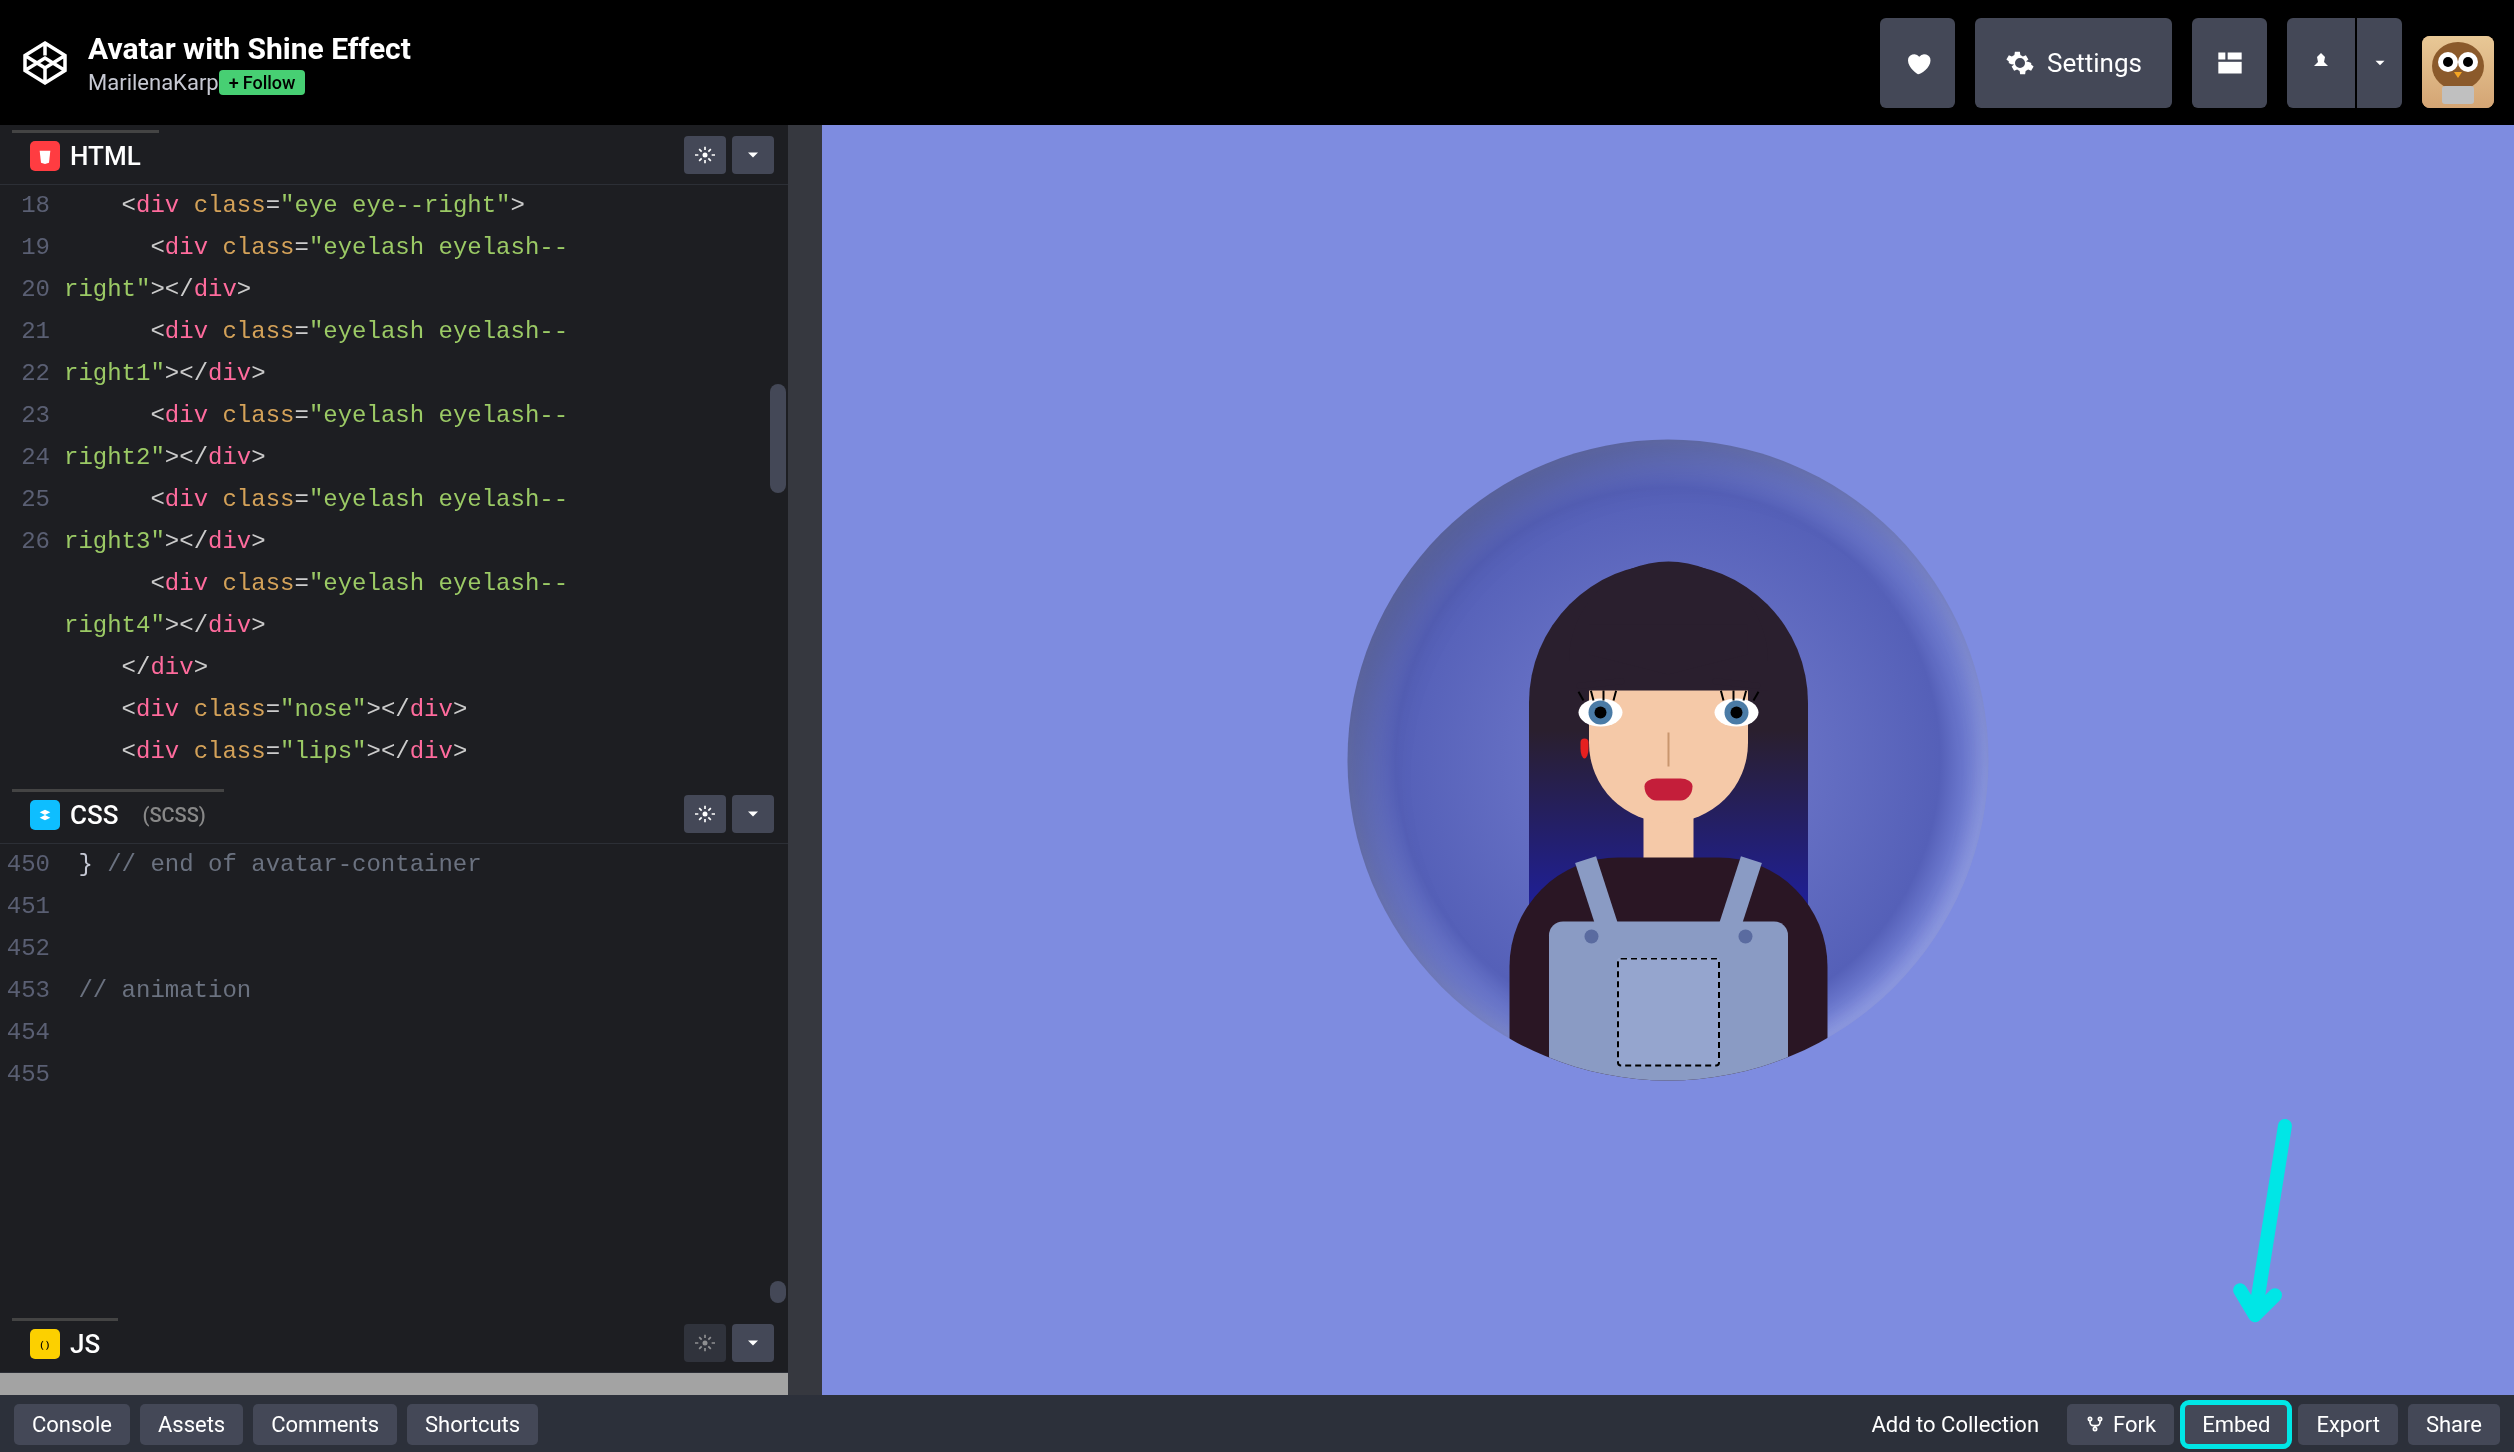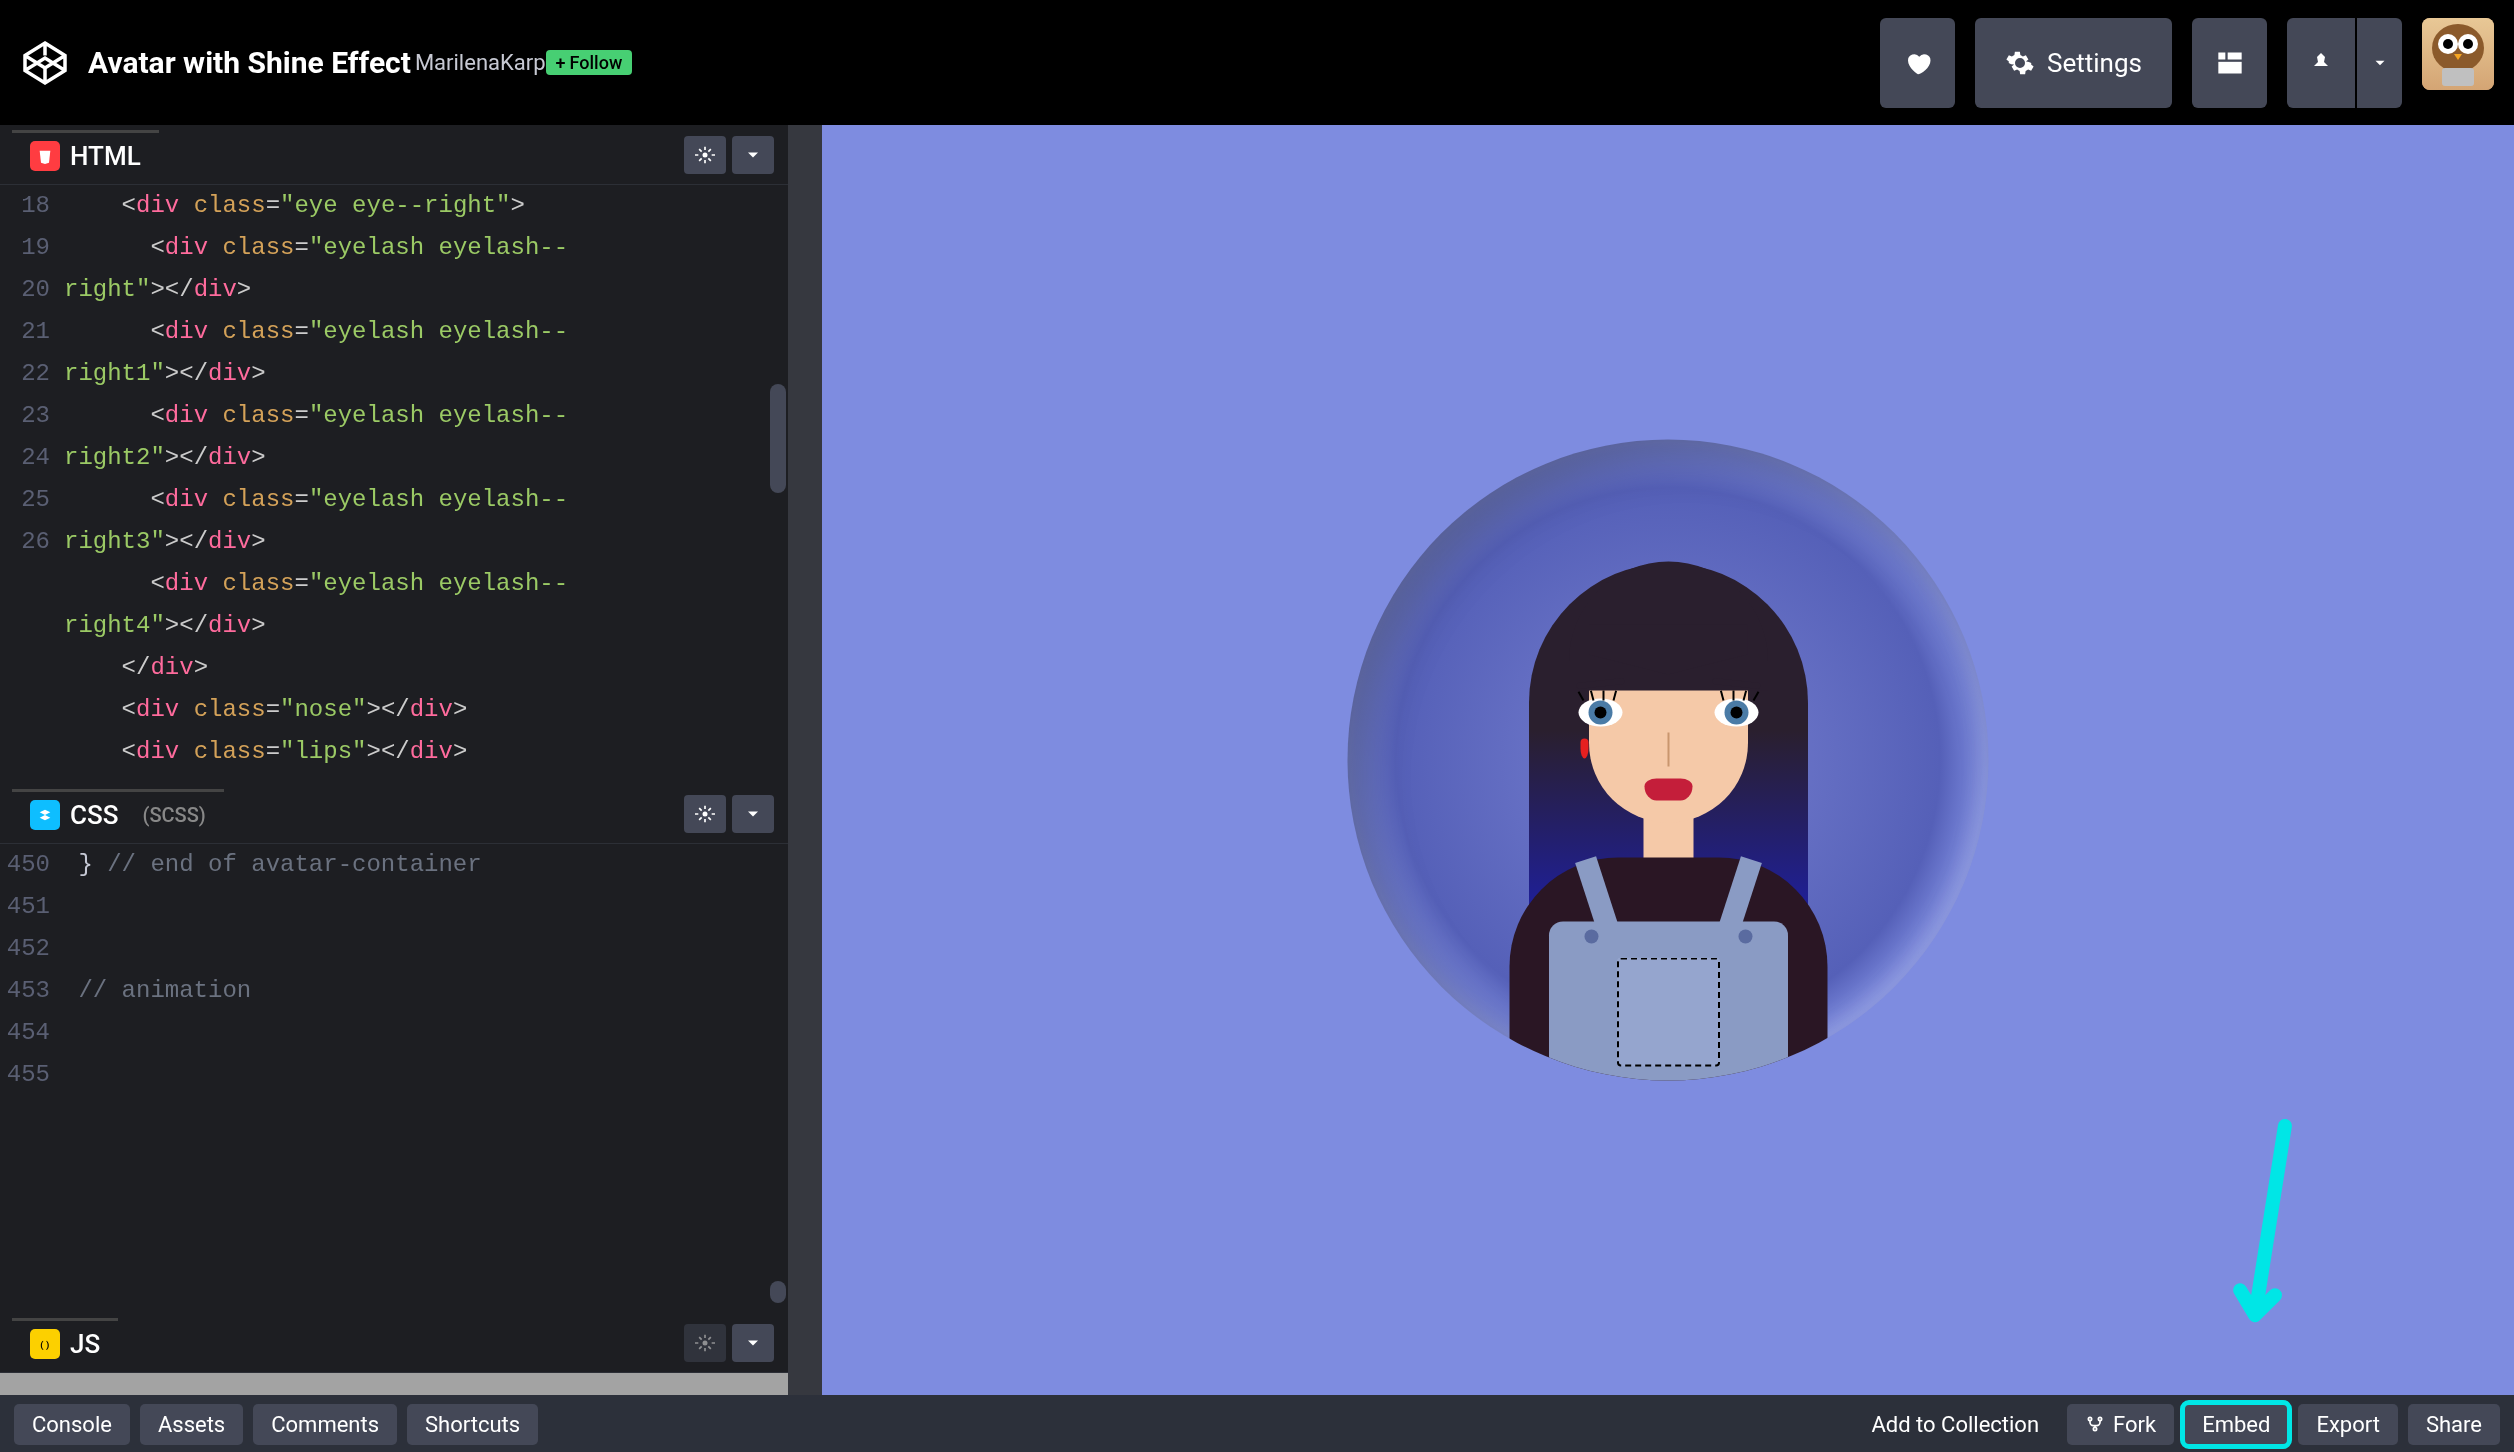--- a/index.html
+++ b/index.html
@@ -1,26 +1,26 @@
 <!DOCTYPE html>
 <html><head>
 <meta charset="utf-8">
 <style>
 *{margin:0;padding:0;box-sizing:border-box}
 body{font-family:-apple-system,BlinkMacSystemFont,"Segoe UI",Roboto,sans-serif;background:#131417;color:#fff;overflow:hidden;width:2514px;height:1453px}
 .header{height:125px;background:#000;display:flex;align-items:center;padding:0 20px;justify-content:space-between}
 .header-left{display:flex;align-items:center;gap:18px}
 .logo{width:50px;height:50px;display:flex;align-items:center;justify-content:center}
 .logo svg{width:50px;height:50px}
-.title-block{display:flex;gap:4px}
+.title-block{display:flex;flex-direction:column;gap:4px}
 .pen-title{font-size:30px;font-weight:700;color:#fff}
 .author-row{display:flex;align-items:center;}
 .author{font-size:22px;color:#c7c9d3}
 .follow-btn{background:#47cf73;color:#000;font-size:18px;font-weight:500;padding:2px 10px;border-radius:4px;display:flex;align-items:center;gap:4px;cursor:pointer}
-.header-right{display:flex;align-items:flex-start;gap:20px}
+.header-right{display:flex;align-items:flex-end;gap:20px}
 .hbtn{background:#444857;border-radius:6px;height:90px;min-width:100px;display:flex;align-items:center;justify-content:center;gap:12px;cursor:pointer;color:#fff;font-size:26px;padding:0 30px}
 .hbtn.narrow{min-width:75px;padding:0 22px}
 .hbtn-group{display:flex}
 .hbtn-group .hbtn{border-radius:6px 0 0 6px}
 .hbtn-group .hbtn.caret{border-radius:0 6px 6px 0;min-width:45px;padding:0 10px;margin-left:2px}
 .avatar-img{width:72px;height:72px;border-radius:8px;background:#d4a574;display:flex;align-items:center;justify-content:center;cursor:pointer;position:relative;overflow:hidden}
 .avatar-owl{position:relative;width:100%;height:100%;background:linear-gradient(#e8c896,#d4a574)}
 .main{display:flex;height:calc(100% - 125px - 58px)}
 .editors{width:788px;background:#a3a3a3;display:flex;flex-direction:column;position:relative}
 .editor-pane{display:flex;flex-direction:column;overflow:hidden;position:relative}

